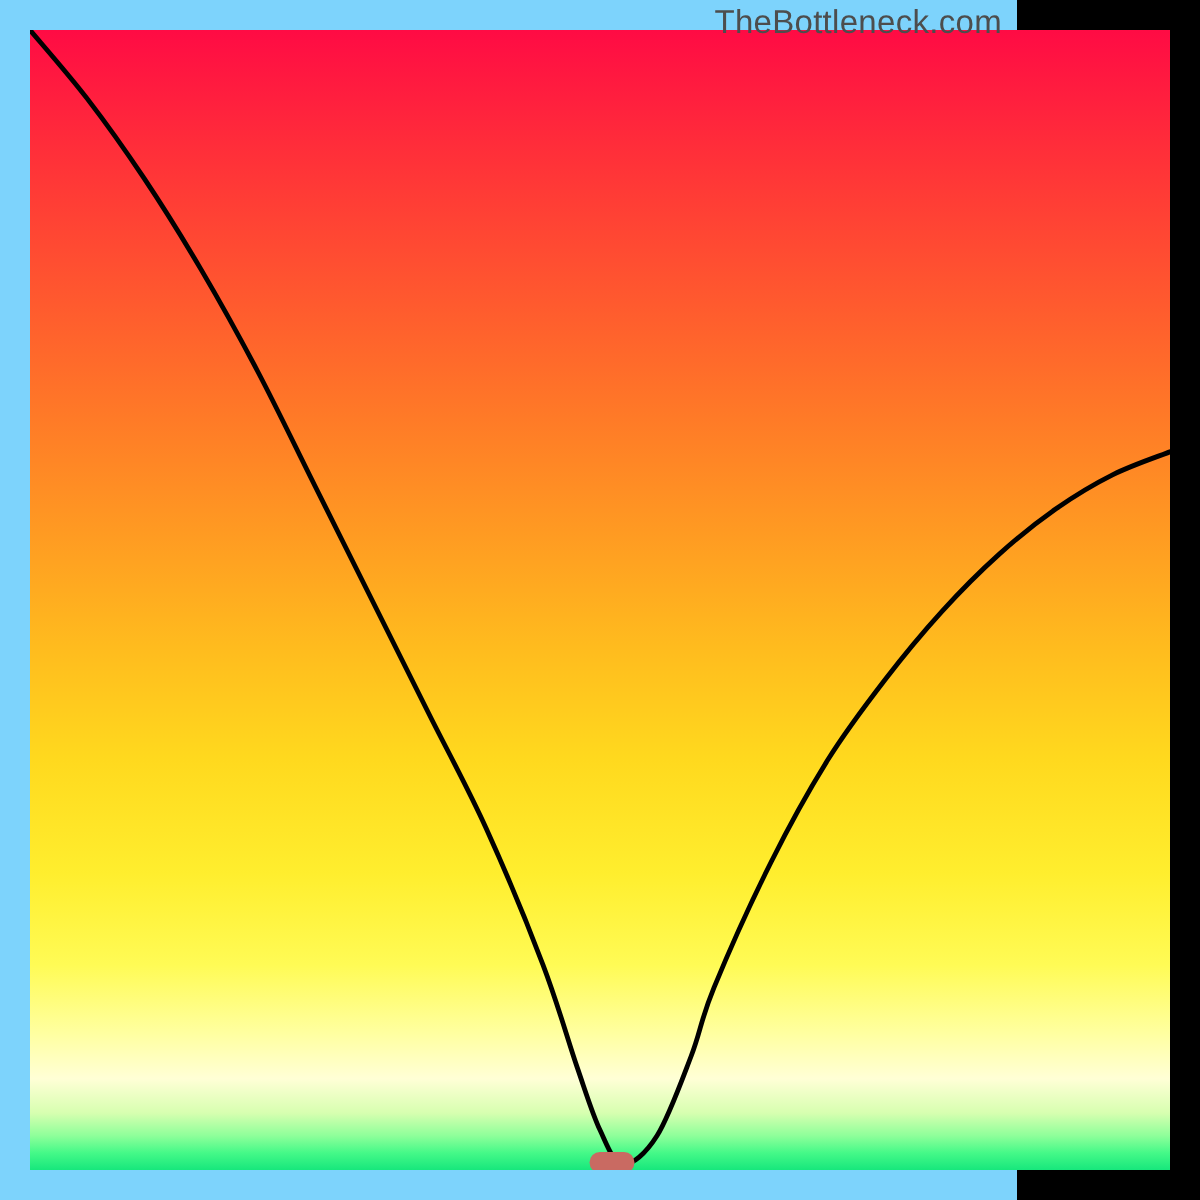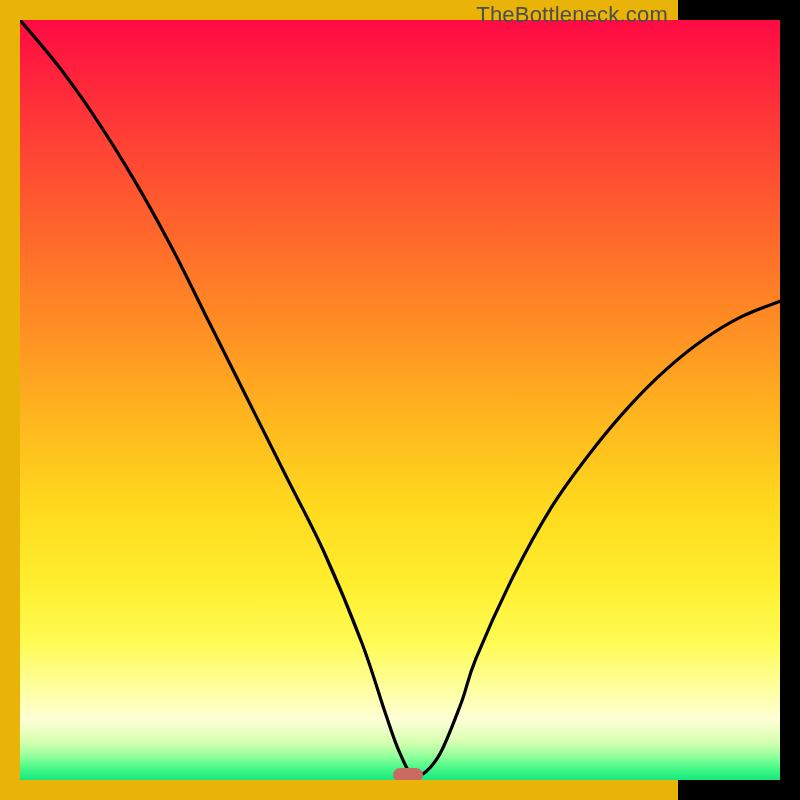--- a/index.html
+++ b/index.html
@@ -10,21 +10,21 @@
     background: #000;
     overflow: hidden;
     font-family: Arial, Helvetica, sans-serif;
   }
   .frame {
     position: absolute;
     left: 0;
     top: 0;
     width: 678px;
     height: 800px;
-    background: #eab308;
+    background: #7dd3fc;
   }
   .plot {
     position: absolute;
     left: 20px;
     top: 20px;
     width: 760px;
     height: 760px;
     overflow: hidden;
   }
   .gradient {

